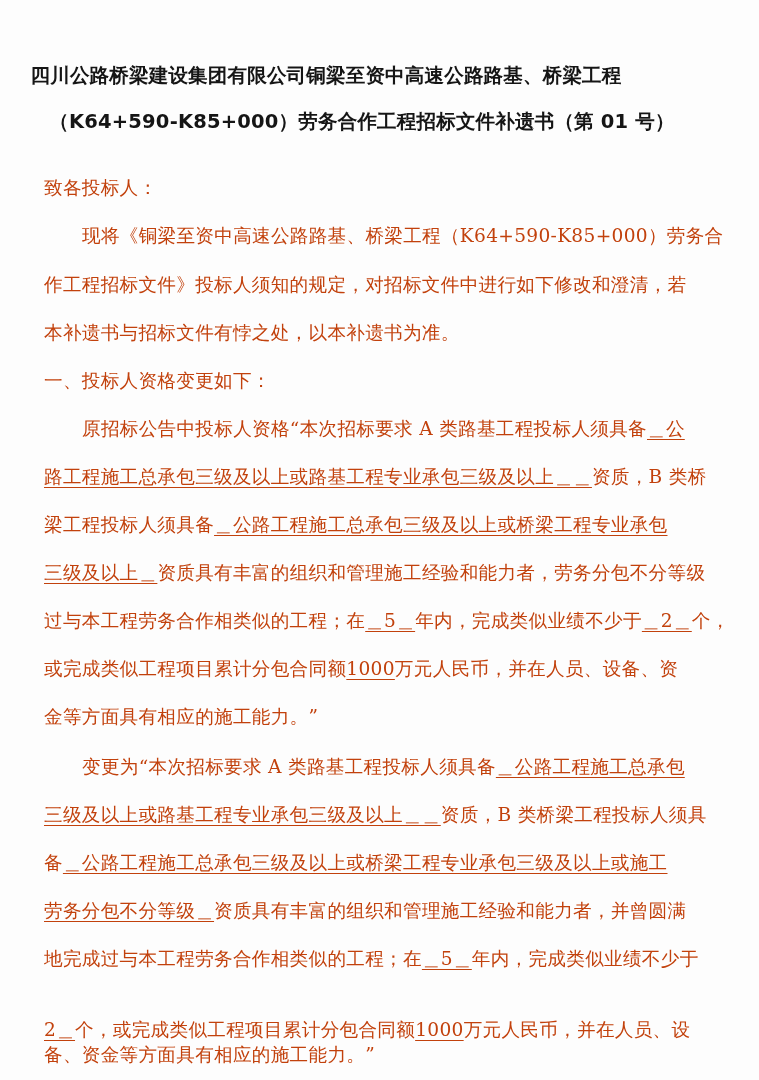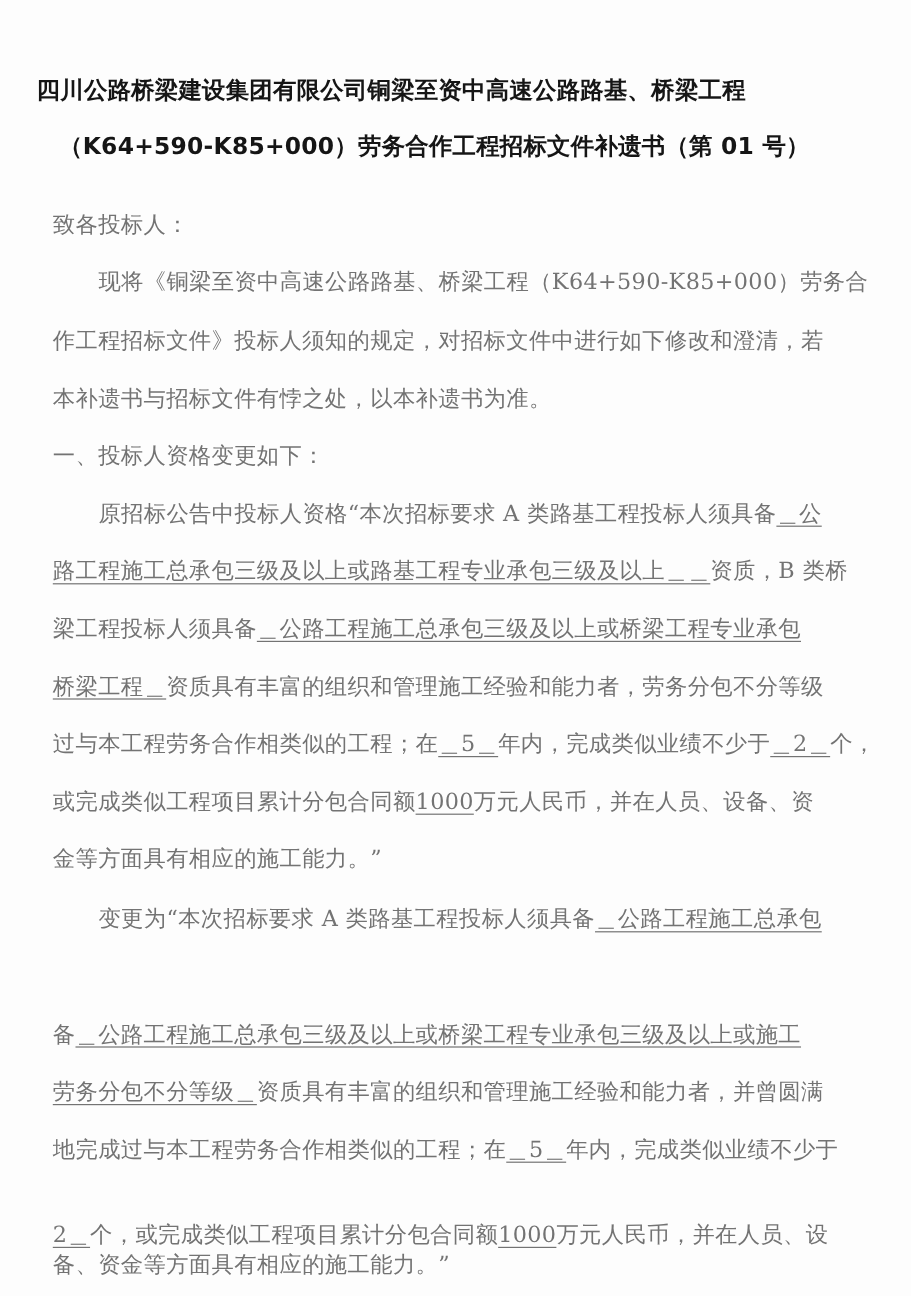--- a/index.html
+++ b/index.html
@@ -10,21 +10,21 @@
   .page { position: absolute; left: 0; top: 0; width: 759px; height: 1080px; background: #fdfdfd; }
   .title {
     position: absolute; left: 0; width: 652px; text-align: center;
     font-family: "DejaVu Sans", "Liberation Sans", sans-serif; font-weight: bold;
     font-size: 19.5px; letter-spacing: 0.2px; color: #151515; white-space: nowrap;
   }
   .t1 { top: 62px; }
   .t2 { top: 108px; padding-left: 36px; }
   .line {
     position: absolute; left: 44px; width: 676px; font-size: 18.6px; line-height: 24px;
-    white-space: nowrap; color: #737373; letter-spacing: 0.3px;
+    white-space: nowrap; color: #c2410c; letter-spacing: 0.3px;
   }
   .indent { left: 82px; width: 638px; }
   .u { text-decoration: underline; text-decoration-thickness: 1px; text-underline-offset: 4px; }
 </style>
 </head>
 <body>
 
 <div class="page">
 
   <div class="title t1">四川公路桥梁建设集团有限公司铜梁至资中高速公路路基、桥梁工程</div>
@@ -41,32 +41,35 @@
   <div class="line indent" style="top:417px">
     <span>原招标公告中投标人资格“本次招标要求 A 类路基工程投标人须具备</span><span class="u">＿公</span>
   </div>
   <div class="line" style="top:465px">
     <span class="u">路工程施工总承包三级及以上或路基工程专业承包三级及以上＿＿</span><span>资质，B 类桥</span>
   </div>
   <div class="line" style="top:513px">
     <span>梁工程投标人须具备</span><span class="u">＿公路工程施工总承包三级及以上或桥梁工程专业承包</span>
   </div>
   <div class="line" style="top:561px">
-    <span class="u">桥梁工程＿</span><span>资质具有丰富的组织和管理施工经验和能力者，劳务分包不分等级</span>
+    <span class="u">三级及以上＿</span><span>资质具有丰富的组织和管理施工经验和能力者，劳务分包不分等级</span>
   </div>
   <div class="line" style="top:609px">
     <span>过与本工程劳务合作相类似的工程；在</span><span class="u">＿5＿</span><span>年内，完成类似业绩不少于</span><span class="u">＿2＿</span><span>个，</span>
   </div>
   <div class="line" style="top:657px">
     <span>或完成类似工程项目累计分包合同额</span><span class="u">1000</span><span>万元人民币，并在人员、设备、资</span>
   </div>
   <div class="line" style="top:705px">金等方面具有相应的施工能力。”</div>
 
   <div class="line indent" style="top:755px">
     <span>变更为“本次招标要求 A 类路基工程投标人须具备</span><span class="u">＿公路工程施工总承包</span>
+  </div>
+  <div class="line" style="top:803px">
+    <span class="u">三级及以上或路基工程专业承包三级及以上＿＿</span><span>资质，B 类桥梁工程投标人须具</span>
   </div>
   <div class="line" style="top:851px">
     <span>备</span><span class="u">＿公路工程施工总承包三级及以上或桥梁工程专业承包三级及以上或施工</span>
   </div>
   <div class="line" style="top:899px">
     <span class="u">劳务分包不分等级＿</span><span>资质具有丰富的组织和管理施工经验和能力者，并曾圆满</span>
   </div>
   <div class="line" style="top:947px">
     <span>地完成过与本工程劳务合作相类似的工程；在</span><span class="u">＿5＿</span><span>年内，完成类似业绩不少于</span>
   </div>

